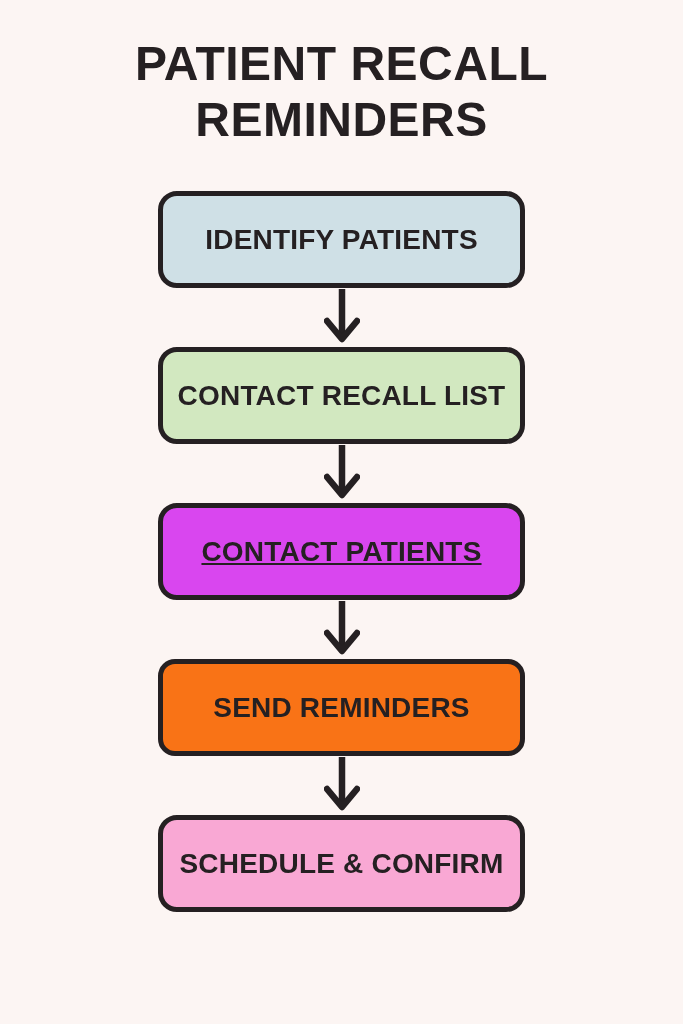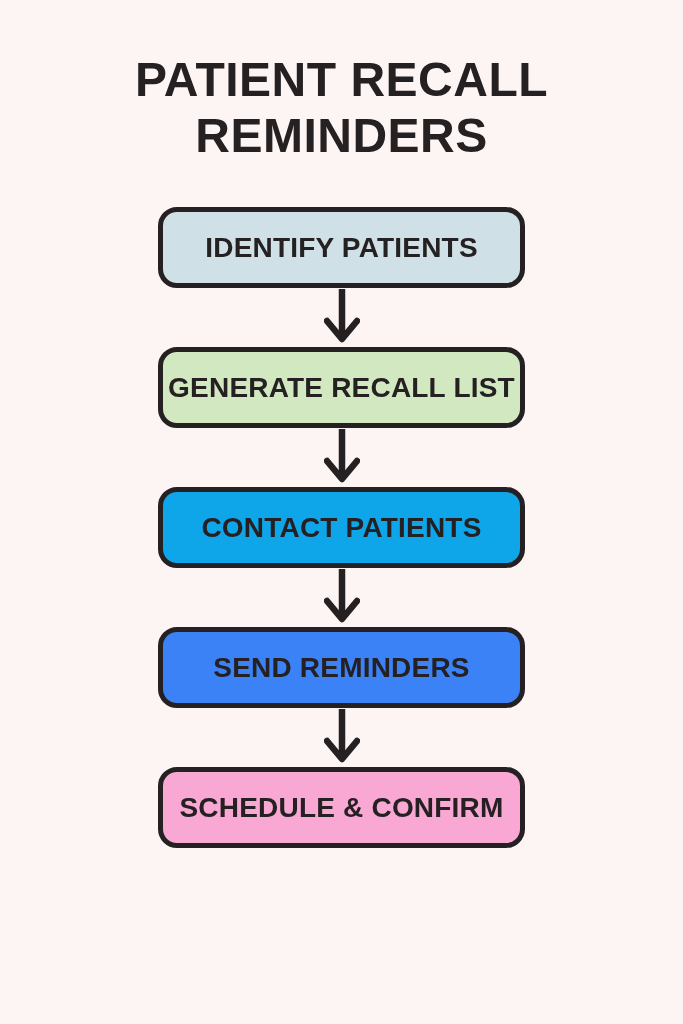--- a/index.html
+++ b/index.html
@@ -13,40 +13,40 @@
     overflow: hidden;
   }
   body {
     background: var(--bg);
     font-family: "Liberation Sans", sans-serif;
     color: var(--ink);
   }
   .page {
     width: 683px;
     height: 1024px;
-    padding-top: 52px;
+    padding-top: 36px;
   }
   .title {
     text-align: center;
     font-size: 48px;
     font-weight: 800;
     line-height: 1.16;
     letter-spacing: 0.5px;
     color: var(--ink);
   }
   .title .title-line { display: block; }
   .flow {
     margin-top: 44px;
     display: flex;
     flex-direction: column;
     align-items: center;
   }
   .step {
     width: 367px;
-    height: 81px;
+    height: 97px;
     border: 5px solid var(--ink);
     border-radius: 19px;
     display: flex;
     align-items: center;
     justify-content: center;
     background: #eee; 
   }
   .step-label {
     font-size: 28px;
     font-weight: bold;
@@ -83,38 +83,38 @@
     <div class="step" style="background-color: rgb(207, 224, 230);">
       <span class="step-label">IDENTIFY PATIENTS</span>
     </div>
 
     <svg class="arrow" viewBox="0 0 36 57" aria-hidden="true">
       <line x1="18" y1="0" x2="18" y2="44"></line>
       <polyline points="3,32 18,50 33,32"></polyline>
     </svg>
 
     <div class="step" style="background-color: rgb(210, 232, 192);">
-      <span class="step-label">GENERATE RECALL LIST</span>
+      <span class="step-label">CONTACT RECALL LIST</span>
     </div>
 
     <svg class="arrow" viewBox="0 0 36 57" aria-hidden="true">
       <line x1="18" y1="0" x2="18" y2="44"></line>
       <polyline points="3,32 18,50 33,32"></polyline>
     </svg>
 
-    <div class="step" style="background-color: #0ea5e9;">
+    <div class="step" style="background-color: #d946ef; text-decoration: underline;">
       <span class="step-label">CONTACT PATIENTS</span>
     </div>
 
     <svg class="arrow" viewBox="0 0 36 57" aria-hidden="true">
       <line x1="18" y1="0" x2="18" y2="44"></line>
       <polyline points="3,32 18,50 33,32"></polyline>
     </svg>
 
-    <div class="step" style="background-color: #3b82f6;">
+    <div class="step" style="background-color: #f97316; border-radius: 17px;">
       <span class="step-label">SEND REMINDERS</span>
     </div>
 
     <svg class="arrow" viewBox="0 0 36 57" aria-hidden="true">
       <line x1="18" y1="0" x2="18" y2="44"></line>
       <polyline points="3,32 18,50 33,32"></polyline>
     </svg>
 
     <div class="step" style="background-color: #f9a8d4;">
       <span class="step-label">SCHEDULE &amp; CONFIRM</span>

